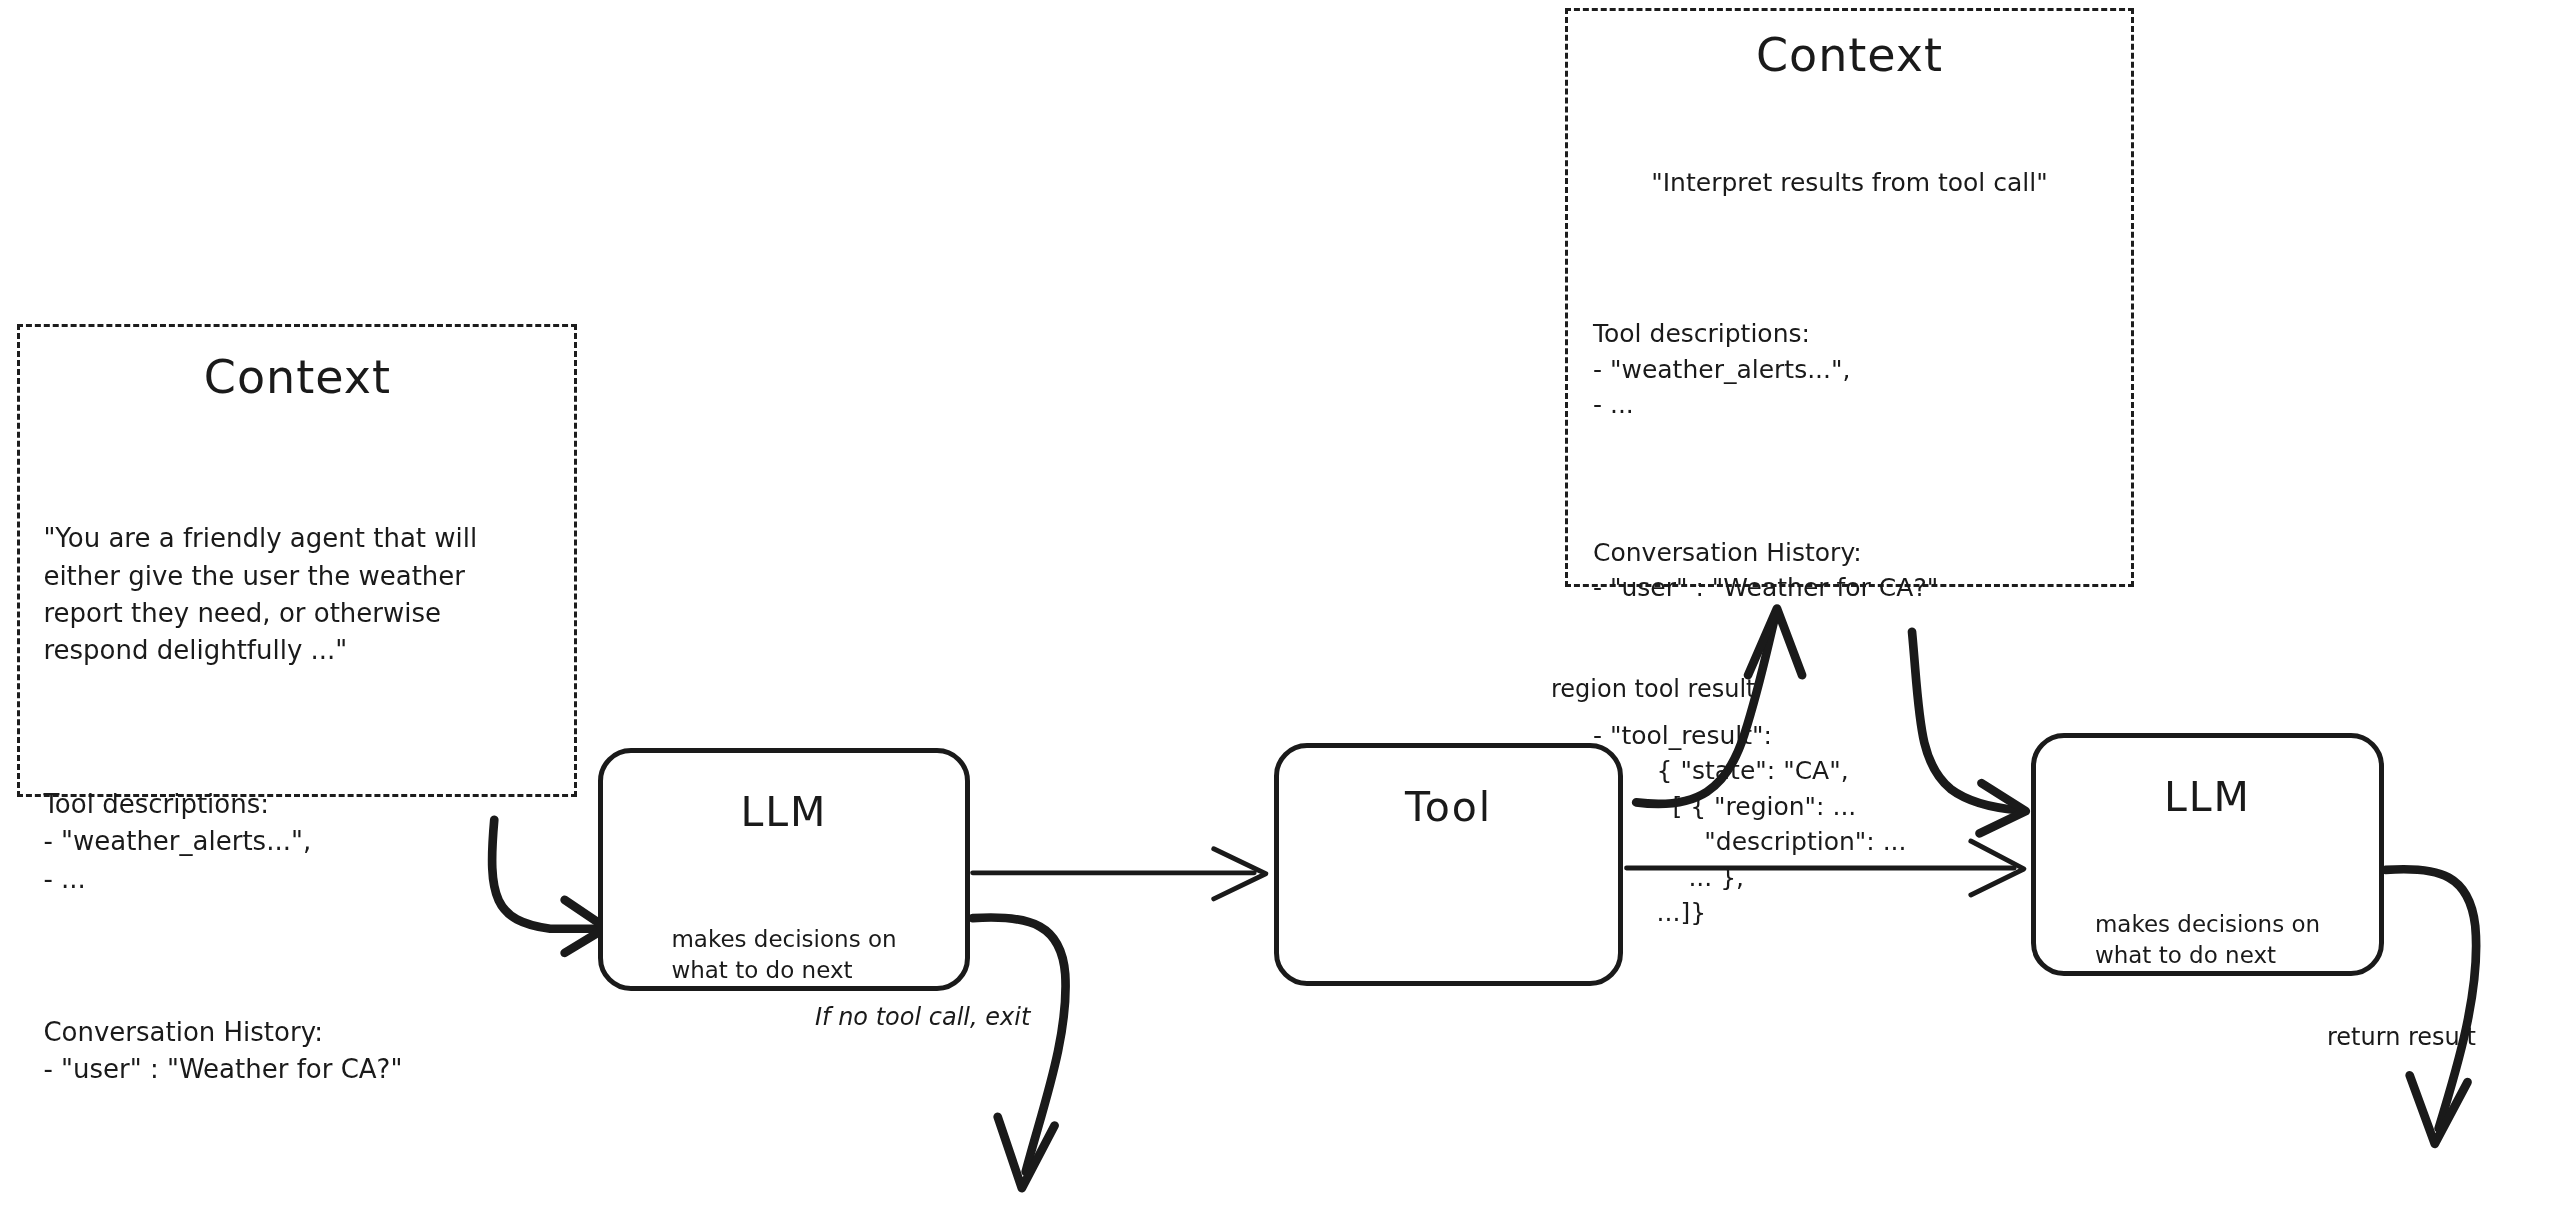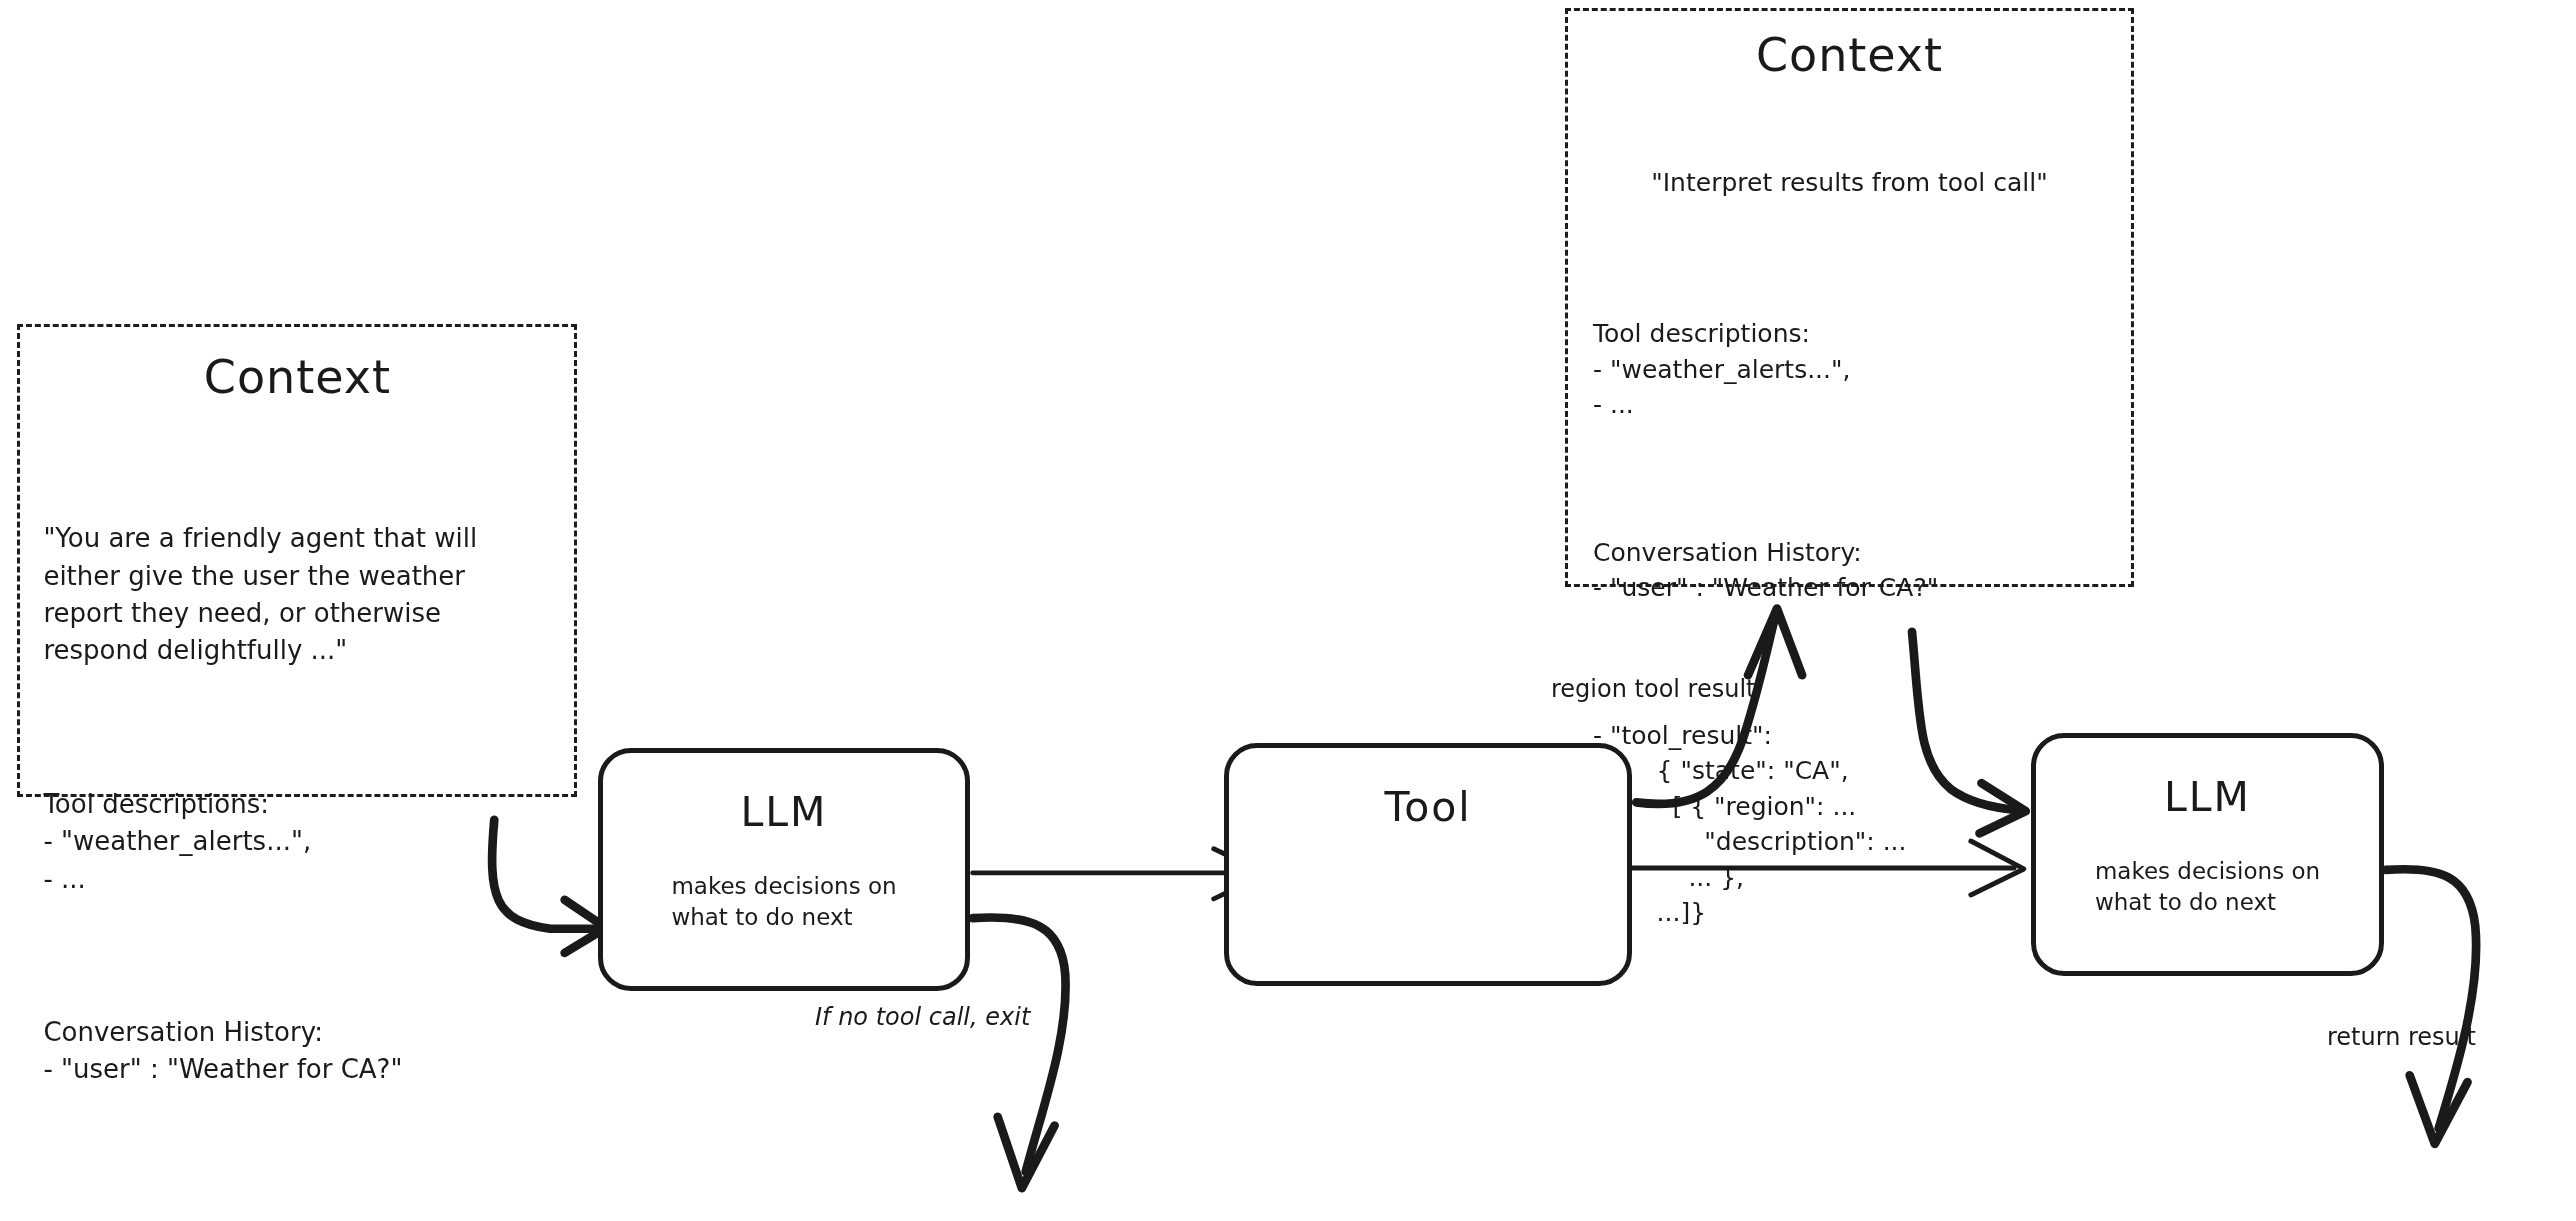--- a/index.html
+++ b/index.html
@@ -59,40 +59,40 @@
   
   .node-box {
     position: absolute;
     border: 5.8px solid #1a1a1a;
     border-radius: 33px;
     box-sizing: border-box;
     background: #ffffff;
     display: flex;
     flex-direction: column;
     align-items: center;
-    justify-content: flex-start;
+    justify-content: space-between;
   }
   .node-title {
     font-size: 41px;
     color: #1a1a1a;
     margin-top: 35px;
     letter-spacing: 1.9px;
   }
   .node-sub {
     font-size: 23px;
     color: #1a1a1a;
     line-height: 1.35;
     margin-top: 35px;
     text-align: left;
     white-space: pre-line;
     align-self: center;
   }
 
   #node-llm-1  { left: 598px;  top: 748px; width: 372px; height: 243px; }
-  #node-tool   { left: 1224px; top: 743px; width: 408px; height: 243px; gap: 43px; }
+  #node-tool   { left: 1274px; top: 743px; width: 349px; height: 243px; gap: 43px; }
   #node-llm-2  { left: 2031px; top: 733px; width: 353px; height: 243px; }
 
   
   .edge-label {
     position: absolute;
     font-size: 24px;
     color: #1a1a1a;
     white-space: nowrap;
   }
   #label-exit          { left: 815px;  top: 1003px; font-style: italic; }

